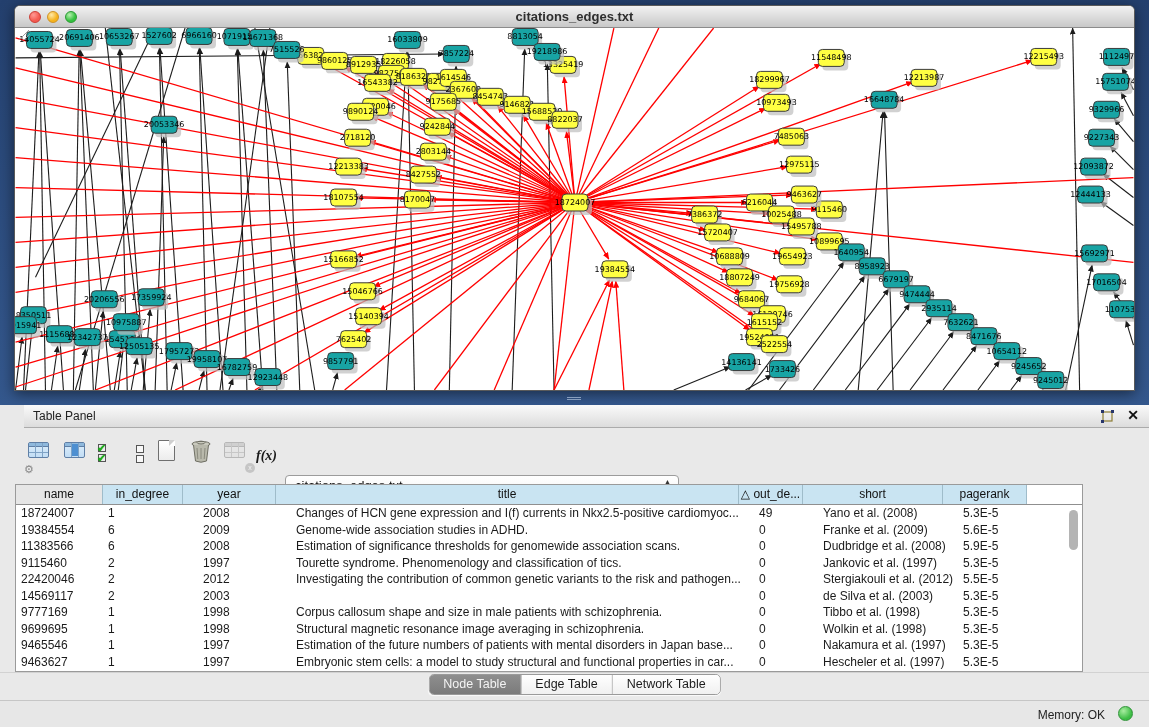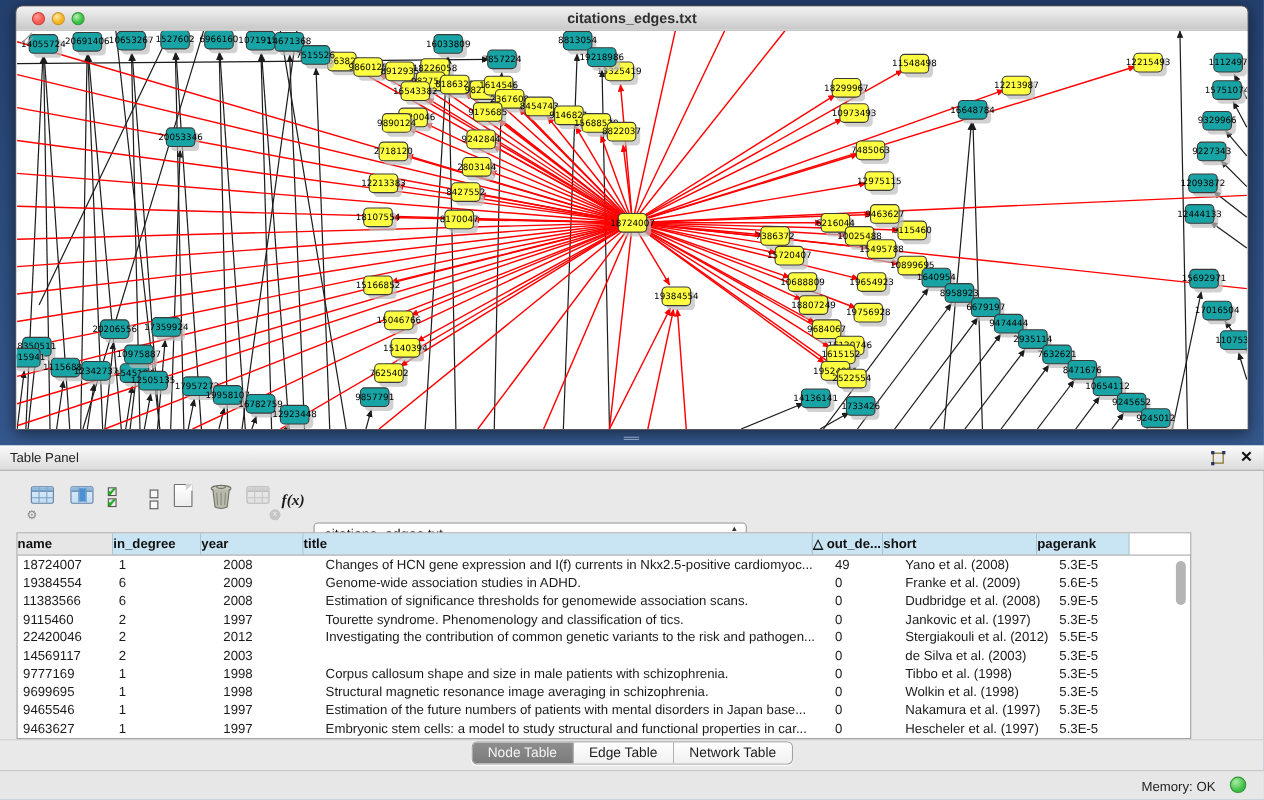--- a/index.html
+++ b/index.html
@@ -18,21 +18,21 @@
   .tl.yellow { left:32px; background:radial-gradient(circle at 35% 30%,#ffe9a8,#f5b31e 60%); border:1px solid #cf9325; }
   .tl.green  { left:50px; background:radial-gradient(circle at 35% 30%,#b8f0b0,#35c13f 60%); border:1px solid #2b9a34; }
   .gcanvas { position:relative; width:1119px; height:362px; background:#fff; overflow:hidden; }
   .gcanvas svg { position:absolute; left:0; top:0; }
 
   
   .grip { position:absolute; left:567px; top:396px; width:14px; height:7px; opacity:.8; }
   .grip span { display:block; height:1px; margin:1px 0; background:#9fb3cf; }
 
   
-  .panel { position:absolute; left:0; top:405px; width:1149px; height:322px; background:#e9e9e9; }
+  .panel { position:absolute; left:0; top:405px; width:1149px; height:322px; background:#e9e9e9;padding-left:24px; }
   .phead { height:23px; background:linear-gradient(#fafafa,#dcdcdc); border-bottom:1px solid #ababab; position:relative; }
   .phead .ptitle { position:absolute; left:9px; top:4px; font-size:12px; color:#222; }
   .float-btn { position:absolute; right:34px; top:4px; width:16px; height:15px; }
   .close-btn { position:absolute; right:10px; top:2px; font-size:14px; font-weight:bold; color:#111; cursor:default; }
 
   .toolbar { position:absolute; left:0; top:23px; width:100%; height:52px; }
   .tbtn { position:absolute; top:14px; width:27px; height:27px; }
   .ticon-table { position:relative; width:21px; height:16px; border:1px solid #5f7fa6; border-radius:2px;
                  background:linear-gradient(#ddeefc,#c2ddf4); }
   .ticon-table .hdr { position:absolute; left:0; top:0; right:0; height:4px; background:#8fb9dd; border-bottom:1px solid #5f7fa6; }
@@ -52,21 +52,21 @@
   .fx { font-family:"Liberation Serif",serif; font-style:italic; font-weight:bold; font-size:14px; color:#1a1a1a; }
   .disabled { opacity:.45; filter:grayscale(1); }
 
   .combo { position:absolute; left:285px; top:47px; width:394px; height:22px; background:linear-gradient(#fff,#f3f3f3);
            border:1px solid #9c9c9c; border-radius:4px; font-size:13px; color:#111; line-height:20px; padding-left:9px; }
   .combo .arrows { position:absolute; right:7px; top:2px; font-size:7px; line-height:8px; color:#333; text-align:center; }
 
   .tablebox { position:absolute; left:15px; top:79px; width:1068px; height:188px; background:#fff; border:1px solid #9a9a9a; }
   .thead { display:flex; height:20px; border-bottom:1px solid #8f8f8f; }
   .th { flex:none; background:#c9e4f2; border-right:1px solid #9fbcca; font-size:12px; color:#111;
-        text-align:left; line-height:19px; overflow:hidden; white-space:nowrap;font-weight:bold; }
+        text-align:center; line-height:19px; overflow:hidden; white-space:nowrap; }
   .trow { display:flex; height:16.5px; }
   .td { flex:none; font-size:12px; color:#1a1a1a; line-height:16px; padding-left:5px;
         overflow:hidden; white-space:nowrap; }
   .vscroll { position:absolute; right:4px; top:25px; width:9px; height:40px; background:#b4b4b4; border-radius:5px; }
 
   .tabs { position:absolute; left:50%; transform:translateX(-50%); top:269px; height:21px; display:flex;
           border:1px solid #9a9a9a; border-radius:5px; overflow:hidden; background:#fff; box-shadow:0 1px 1px rgba(255,255,255,.8); }
   .tab { font-size:12.5px; color:#1c1c1c; line-height:19px; padding:0 14px; border-right:1px solid #b0b0b0; background:linear-gradient(#fff,#f0f0f0); }
   .tab:last-child { border-right:none; }
   .tab.sel { background:linear-gradient(#8e8e8e,#7b7b7b); color:#f4f4f4; }

